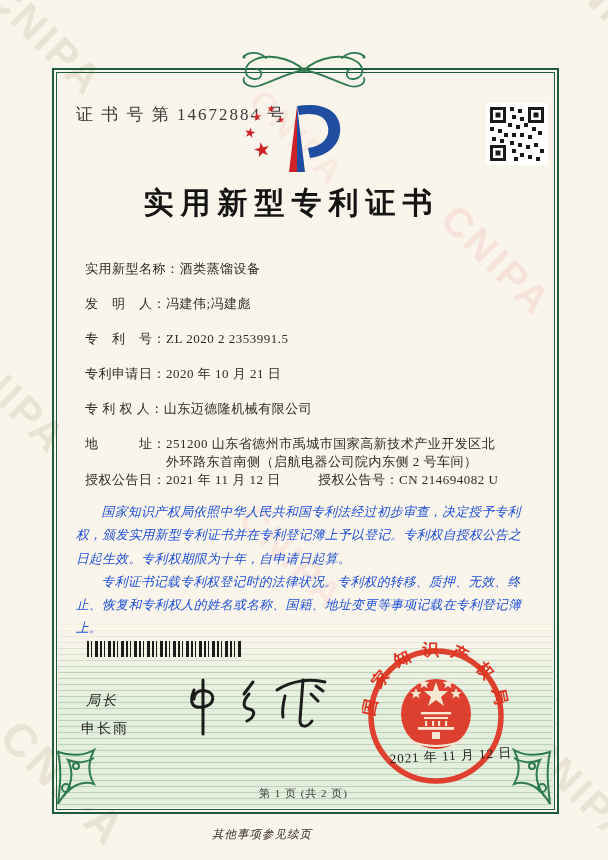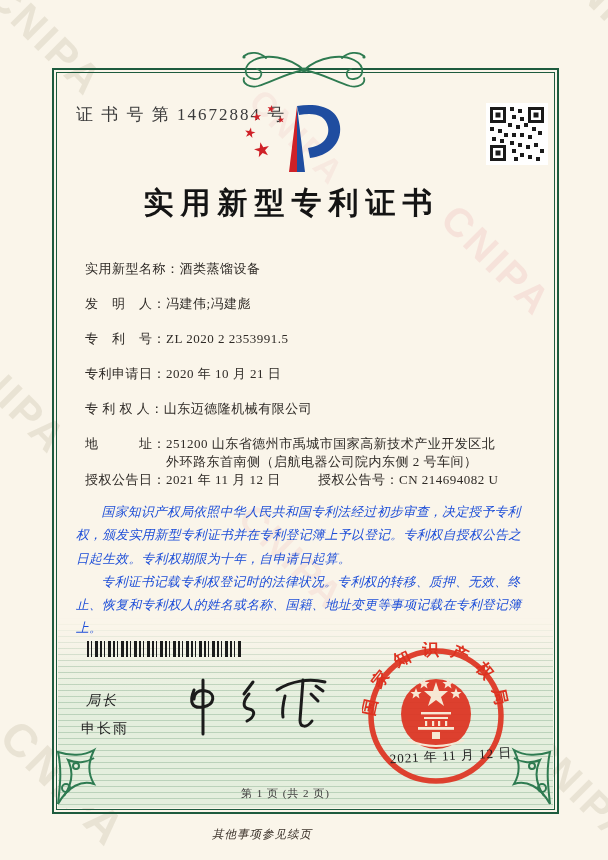--- a/index.html
+++ b/index.html
@@ -52,21 +52,21 @@
     left:87px;top:641px;width:154px;height:16px;
     background:repeating-linear-gradient(90deg,#1c1c1c 0 2px,transparent 2px 4px,#1c1c1c 4px 5px,transparent 5px 8px,#1c1c1c 8px 11px,transparent 11px 13px);
   }
   
   .signer-title{left:86px;top:692px;font-size:14px;letter-spacing:2px;color:#222;font-style:italic;}
   .signer-name{left:81px;top:720px;font-size:14px;letter-spacing:2px;color:#222;}
   .seal-date{
     left:378px;top:747px;width:146px;text-align:center;font-size:13px;
     color:#1d1d1d;letter-spacing:1px;transform:rotate(-3deg);white-space:nowrap;
   }
-  .page-info{left:34px;top:786px;width:503px;text-align:center;font-size:11px;color:#3a3a3a;letter-spacing:1px;}
+  .page-info{left:52px;top:786px;width:503px;text-align:center;font-size:11px;color:#3a3a3a;letter-spacing:1px;}
   .footer-note{left:0;top:827px;width:524px;text-align:center;font-size:11.5px;color:#3c332b;font-style:italic;letter-spacing:1px;}
   svg{display:block;}
 </style>
 </head>
 <body>
 
 <span class="wm wm-gray" style="left:-26px;top:14px;font-size:42px;">CNIPA</span>
 <span class="wm wm-gray" style="left:540px;top:-16px;font-size:42px;">CNIPA</span>
 <span class="wm wm-gray" style="left:-62px;top:372px;font-size:42px;">CNIPA</span>
 <span class="wm wm-gray" style="left:-14px;top:756px;font-size:46px;">CNIPA</span>

